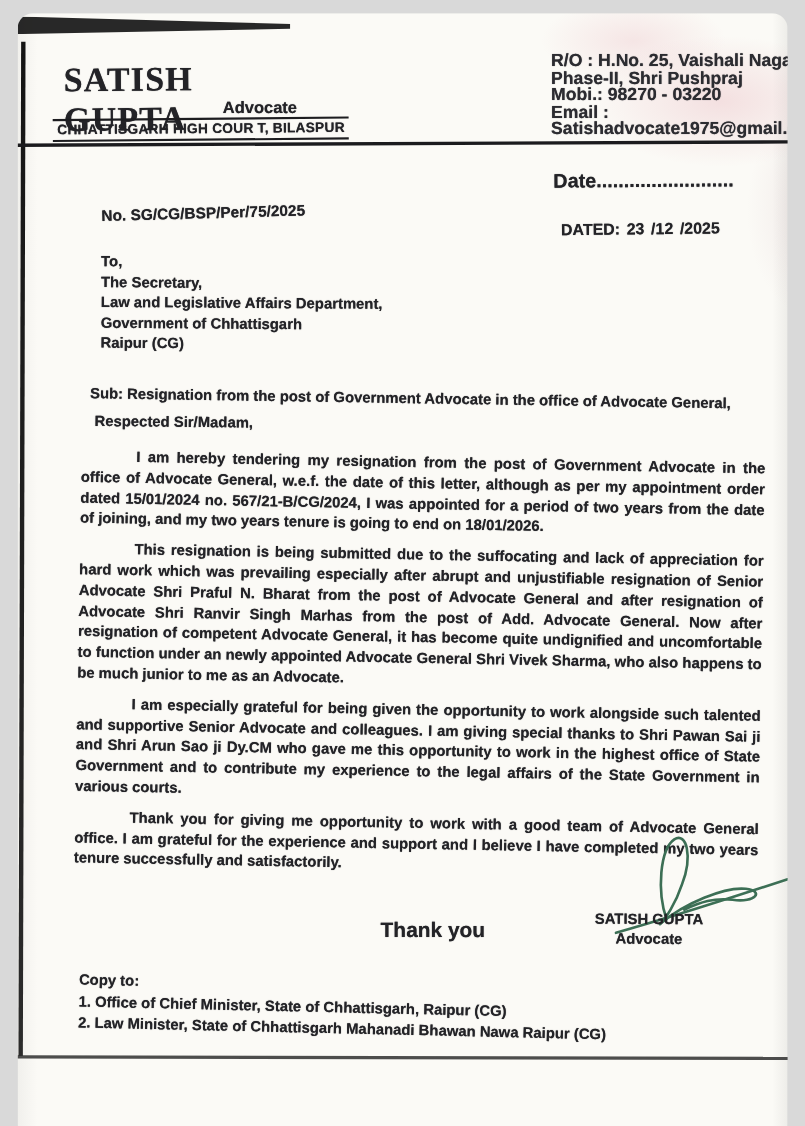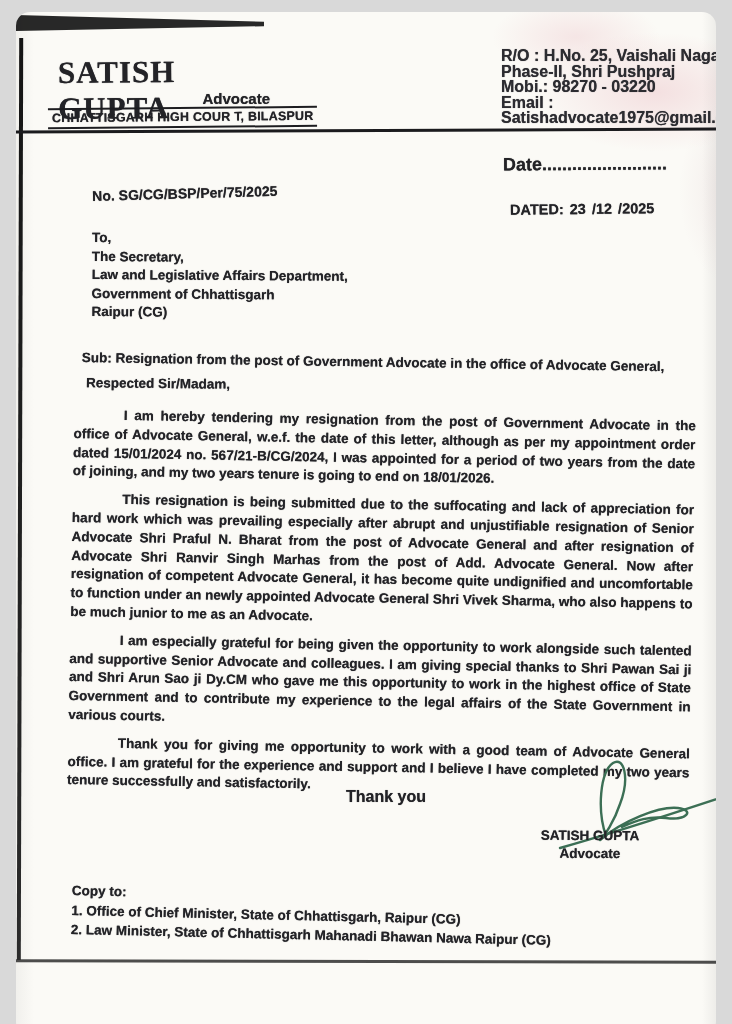--- a/index.html
+++ b/index.html
@@ -36,21 +36,21 @@
   .dated{position:absolute;left:494px;top:189px;font-size:14.5px;word-spacing:2px;transform:rotate(-.6deg);}
   
   .recipient{position:absolute;left:76px;top:217px;font-size:13.5px;line-height:18.5px;transform:rotate(.4deg);transform-origin:left top;}
   
   .subject{position:absolute;left:66px;top:338px;width:610px;font-size:13.5px;transform:rotate(.9deg);transform-origin:left top;}
   .salutation{position:absolute;left:70px;top:364px;font-size:13.5px;transform:rotate(.6deg);}
   
   .body-block{position:absolute;left:58px;top:394px;width:622px;font-size:13.5px;line-height:18.8px;
     text-align:justify;transform:rotate(1.05deg);transform-origin:left top;}
   .body-block p{margin:0 0 9px 0;text-indent:50px;}
-  .closing{position:absolute;left:330px;top:776px;font-size:16px;}
+  .closing{position:absolute;left:330px;top:824px;font-size:19px;}
   
   .sig-svg{position:absolute;left:538px;top:744px;}
   .sig-block{position:absolute;left:468px;top:815px;width:212px;text-align:center;font-size:13.5px;line-height:17.5px;transform:rotate(.3deg);}
   
   .copy-block{position:absolute;left:56px;top:870px;font-size:13.5px;line-height:18.5px;transform:rotate(1.3deg);transform-origin:left top;}
   .copy-block .items div{margin-top:1px;}
 </style>
 </head>
 <body>
 

